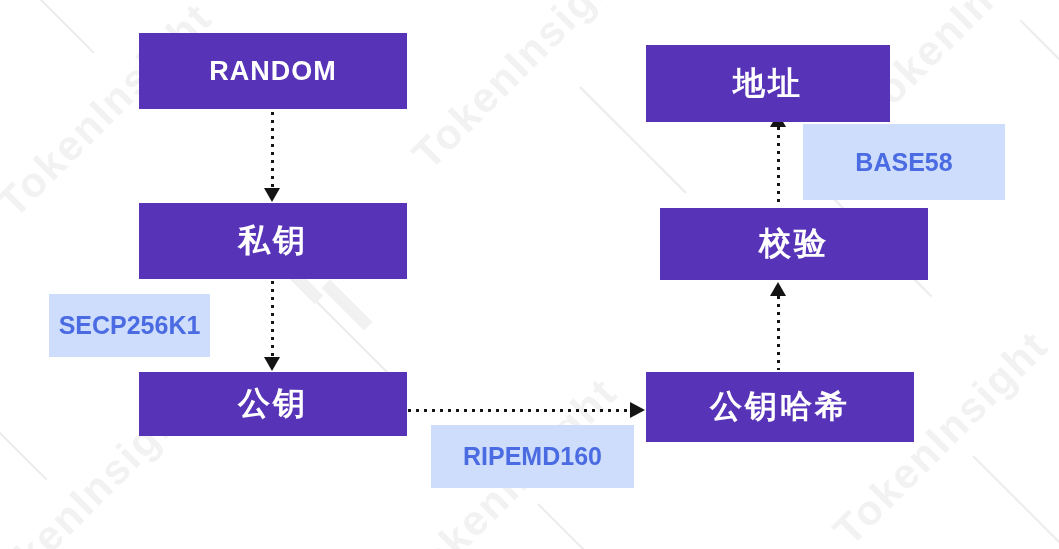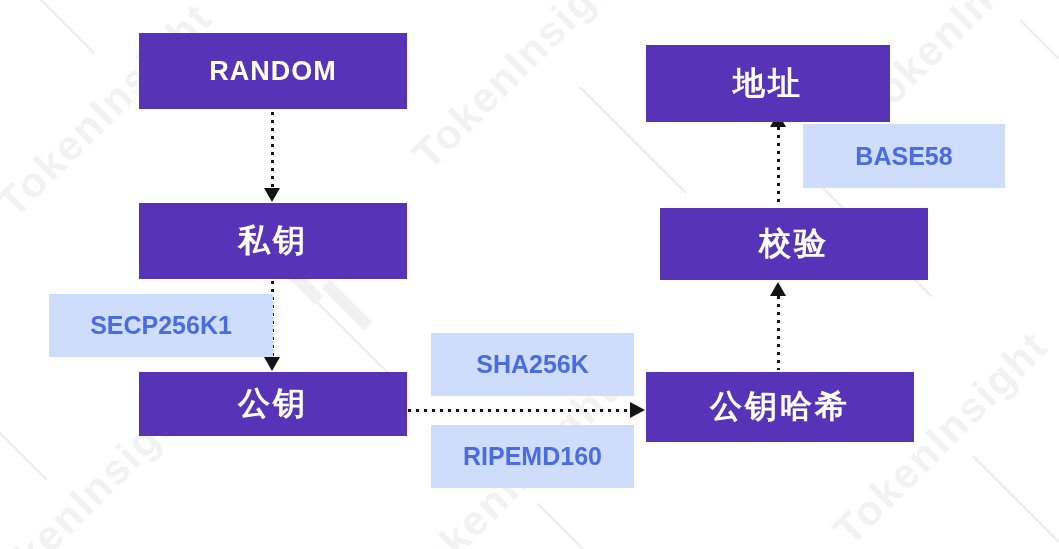--- a/index.html
+++ b/index.html
@@ -90,24 +90,24 @@
     position: absolute;
     background: var(--label-bg);
     color: var(--label-text);
     display: flex;
     align-items: center;
     justify-content: center;
     font-weight: bold;
     font-size: 25px;
     z-index: 2;
   }
-  .algo-secp256k1 { left: 49px;  top: 294px; width: 224px; height: 63px; }
+  .algo-secp256k1 { left: 49px;  top: 294px; width: 161px; height: 63px; }
   .algo-sha256k   { left: 431px; top: 333px; width: 203px; height: 63px; }
   .algo-ripemd160 { left: 431px; top: 425px; width: 203px; height: 63px; }
-  .algo-base58    { left: 803px; top: 124px; width: 202px; height: 64px; }
+  .algo-base58    { left: 803px; top: 124px; width: 202px; height: 76px; }
   .algo-sha256x2  { left: 803px; top: 294px; width: 202px; height: 63px; }
 
   
   .shaft-v {
     position: absolute;
     width: 3px;
     background-image: repeating-linear-gradient(to bottom,
       var(--arrow) 0 3px, transparent 3px 8px);
     z-index: 1;
   }
@@ -186,17 +186,16 @@
   <div class="head head-up a5-head"></div>
 
   <div class="node node-en node-random">RANDOM</div>
   <div class="node node-cn node-private-key">私钥</div>
   <div class="node node-cn node-public-key">公钥</div>
   <div class="node node-cn node-pubkey-hash">公钥哈希</div>
   <div class="node node-cn node-checksum">校验</div>
   <div class="node node-cn node-address">地址</div>
 
   <div class="algo algo-secp256k1">SECP256K1</div>
-  <div class="algo algo-sha256k">SHA256K</div>
   <div class="algo algo-ripemd160">RIPEMD160</div>
   <div class="algo algo-base58">BASE58</div>
 
 </div>
 
 </body></html>

